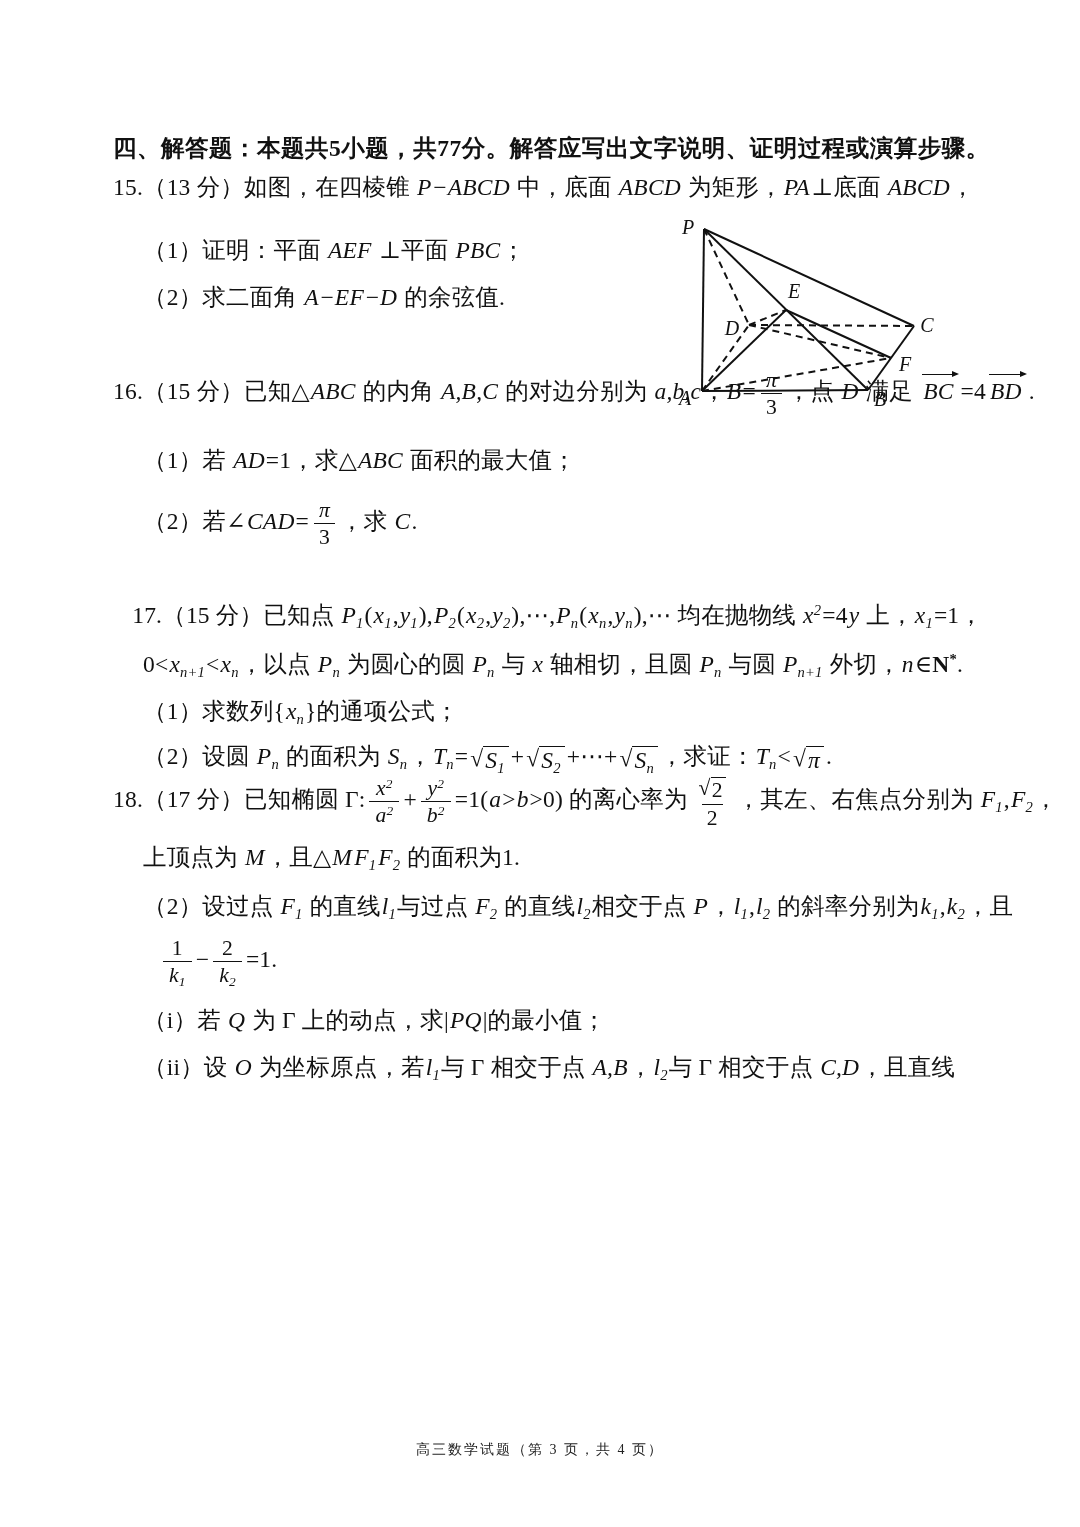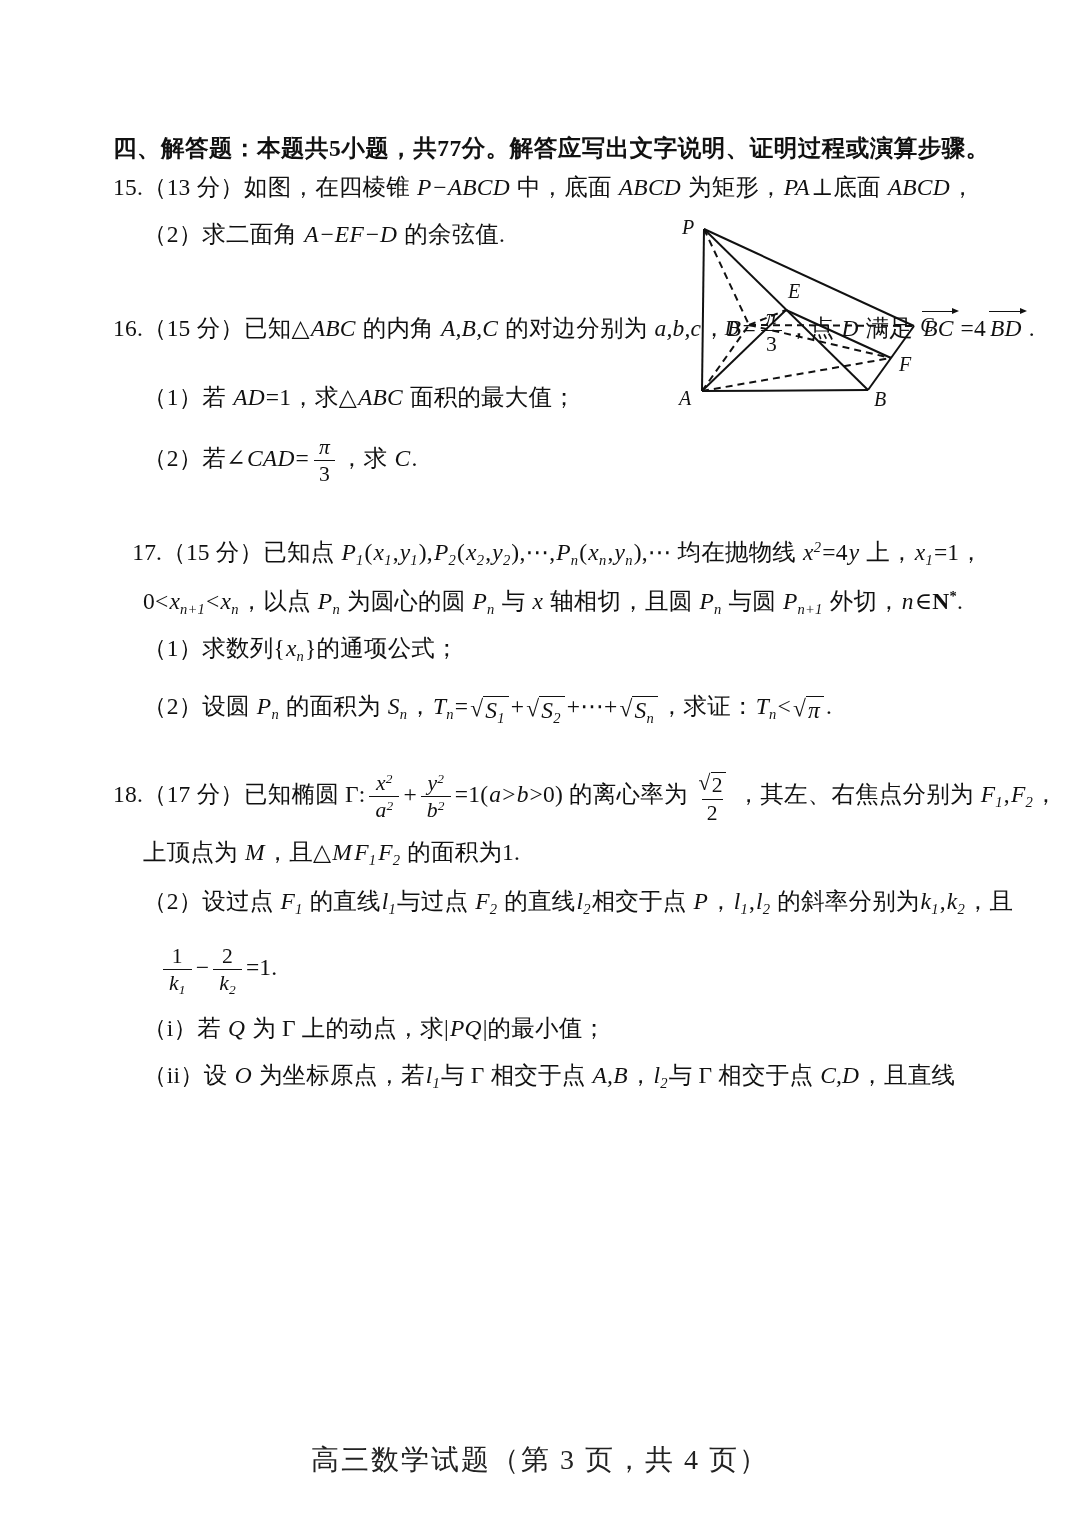--- a/index.html
+++ b/index.html
@@ -6,52 +6,53 @@
   .page{position:relative;width:1080px;height:1527px;background:#ffffff;overflow:hidden;
         font-family:"Liberation Serif","DejaVu Serif",serif;color:#111;}
   .content{position:absolute;left:113px;top:133px;width:870px;}
   .line{font-size:23.5px;line-height:1.32;letter-spacing:0.2px;white-space:nowrap;}
   .hdr{font-weight:bold;letter-spacing:0.5px;}
   .ind0{margin-left:0;}
   .ind1{margin-left:30px;}
   .ind1x{margin-left:46px;}
   .ind2{margin-left:62px;}
   .g6{margin-top:22px;}  .g8{margin-top:8px;}  .g12{margin-top:12px;}
-  .g14{margin-top:27px;} .g16{margin-top:16px;} .g18{margin-top:18px;}
-  .g32{margin-top:32px;} .g45{margin-top:45px;} .g50{margin-top:50px;text-align:right;} .g55{margin-top:55px;}
+  .g14{margin-top:14px;} .g16{margin-top:16px;} .g18{margin-top:18px;}
+  .g32{margin-top:32px;} .g45{} .g50{margin-top:50px;text-align:right;} .g55{margin-top:55px;}
   .tx{font-style:normal;}
   .mi{font-style:italic;padding:0 1px;}
   .mb{font-weight:bold;font-style:normal;}
   sub{font-size:0.62em;vertical-align:-0.32em;line-height:0;}
   sup{font-size:0.62em;vertical-align:0.55em;line-height:0;}
   .frac{display:inline-flex;flex-direction:column;align-items:center;vertical-align:middle;
         margin:0 4px;font-size:0.92em;line-height:1.12;}
   .fn{display:block;padding:0 5px 1px;}
   .fd{display:block;border-top:1.6px solid #111;padding:1px 5px 0;}
   .sqrt{display:inline-flex;align-items:flex-start;vertical-align:-2px;margin:0 2px;}
   .rs{line-height:1.05;}
   .rv{border-top:1.6px solid #111;padding:0 3px 0 1px;line-height:1.15;}
   .vec{position:relative;font-style:italic;display:inline-block;margin:0 4px 16px 3px;padding:3px 3px 0 1px;}
   .vec::before{content:"";position:absolute;left:0;right:5px;top:1px;border-top:1.6px solid #111;}
   .vec::after{content:"";position:absolute;right:-2px;top:-2.2px;width:0;height:0;
               border-left:7px solid #111;border-top:3.2px solid transparent;border-bottom:3.2px solid transparent;}
   .figure{position:absolute;left:652px;top:203px;width:302px;height:217px;}
   .figure svg{display:block;}
   .fig-label{font-family:"Liberation Serif","DejaVu Serif",serif;font-style:italic;font-size:20px;fill:#111;}
   .footer{position:absolute;left:0;top:1441px;width:100%;text-align:center;
-          font-size:28px;letter-spacing:2px;color:#222;}
+          font-size:14px;letter-spacing:2px;color:#222;}
 </style>
 </head>
 <body>
 
 <div class="page">
   <div class="content" id="doc">
       <div class="line hdr ind0"><span class="tx">四、解答题：本题共5小题，共77分。解答应写出文字说明、证明过程或演算步骤。</span></div>
       <div>
         <div class="line g8 ind0"><span class="tx">15.（13 分）如图，在四棱锥 </span><span class="mi">P−ABCD</span><span class="tx"> 中，底面 </span><span class="mi">ABCD</span><span class="tx"> 为矩形，</span><span class="mi">PA</span><span class="tx">⊥底面 </span><span class="mi">ABCD</span><span class="tx">，</span></div>
+        <div class="line g32 ind1"><span class="tx">（1）证明：平面 </span><span class="mi">AEF</span><span class="tx"> ⊥平面 </span><span class="mi">PBC</span><span class="tx">；</span></div>
         <div class="line g16 ind1"><span class="tx">（2）求二面角 </span><span class="mi">A−EF−D</span><span class="tx"> 的余弦值.</span></div>
       </div>
       <div>
         <div class="line g55 ind0"><span class="tx">16.（15 分）已知△</span><span class="mi">ABC</span><span class="tx"> 的内角 </span><span class="mi">A,B,C</span><span class="tx"> 的对边分别为 </span><span class="mi">a,b,c</span><span class="tx">，</span><span class="mi">B</span><span class="tx">=</span><span class="frac">
             <span class="fn"><span class="mi">π</span></span>
             <span class="fd"><span class="tx">3</span></span>
           </span><span class="tx">，点 </span><span class="mi">D</span><span class="tx"> 满足 </span><span class="vec">BC</span><span class="tx">=4</span><span class="vec">BD</span><span class="tx">.</span></div>
         <div class="line g6 ind1"><span class="tx">（1）若 </span><span class="mi">AD</span><span class="tx">=1，求△</span><span class="mi">ABC</span><span class="tx"> 面积的最大值；</span></div>
         <div class="line g6 ind1"><span class="tx">（2）若∠</span><span class="mi">CAD</span><span class="tx">=</span><span class="frac">
             <span class="fn"><span class="mi">π</span></span>

